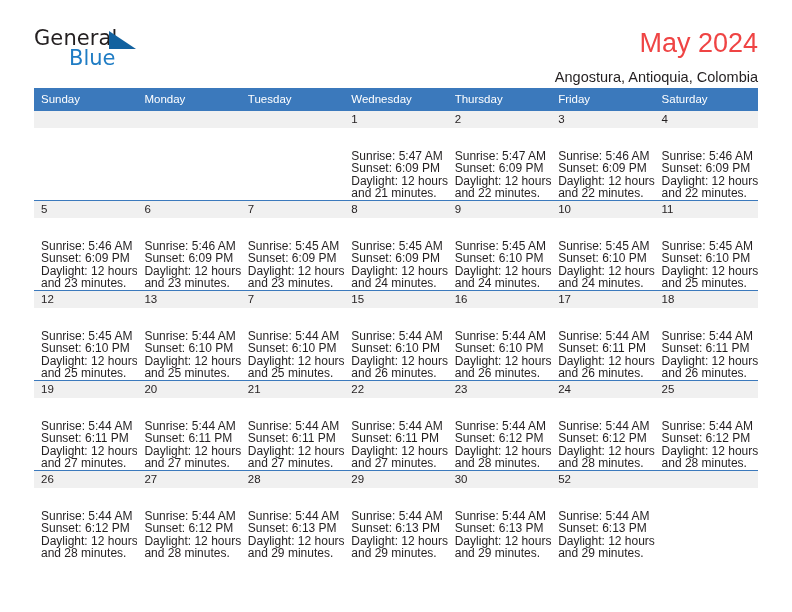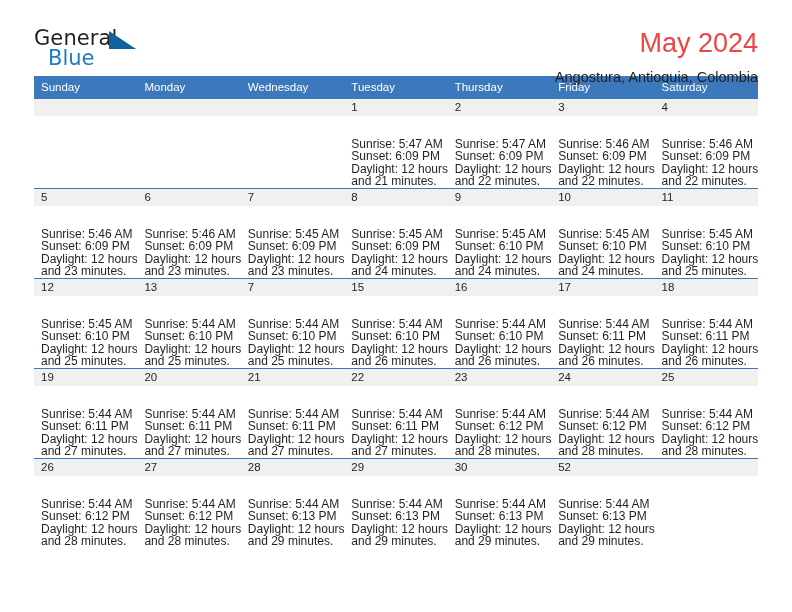--- a/index.html
+++ b/index.html
@@ -44,21 +44,21 @@
     position: absolute;
     left: 0;
     top: 0;
     font-size: 21px;
     letter-spacing: .1px;
     color: #231f20;
     font-family: "DejaVu Sans", sans-serif;
   }
   .logo-blue {
     position: absolute;
-    left: 14px;
+    left: 35px;
     top: 20px;
     font-size: 21px;
     color: #1f7cc4;
     font-family: "DejaVu Sans", sans-serif;
   }
   .logo-tri {
     position: absolute;
     left: 75px;
     top: 3px;
     width: 0;
@@ -80,21 +80,21 @@
   .cal-subtitle {
     font-size: 14.5px;
     color: #231f20;
     line-height: 18px;
     margin-top: 10px;
     white-space: nowrap;
   }
 
   
   .calendar {
-    margin-top: 6px;
+    margin-top: 18px;
     width: 724px;
   }
 
   .weekdays {
     display: grid;
     grid-template-columns: repeat(7, 1fr);
     background: #3b79bc;
     height: 22px;
   }
   .weekday {
@@ -162,22 +162,22 @@
       <div class="cal-subtitle">Angostura, Antioquia, Colombia</div>
     </div>
 
   </div>
 
   <div class="calendar">
 
     <div class="weekdays">
       <div class="weekday">Sunday</div>
       <div class="weekday">Monday</div>
+      <div class="weekday">Tuesday</div>
       <div class="weekday">Wednesday</div>
-      <div class="weekday">Tuesday</div>
       <div class="weekday">Thursday</div>
       <div class="weekday">Friday</div>
       <div class="weekday">Saturday</div>
     </div>
 
     <div class="week">
       <div class="cell empty">
         <div class="daynum"></div>
         <div class="info">
           <div></div>

